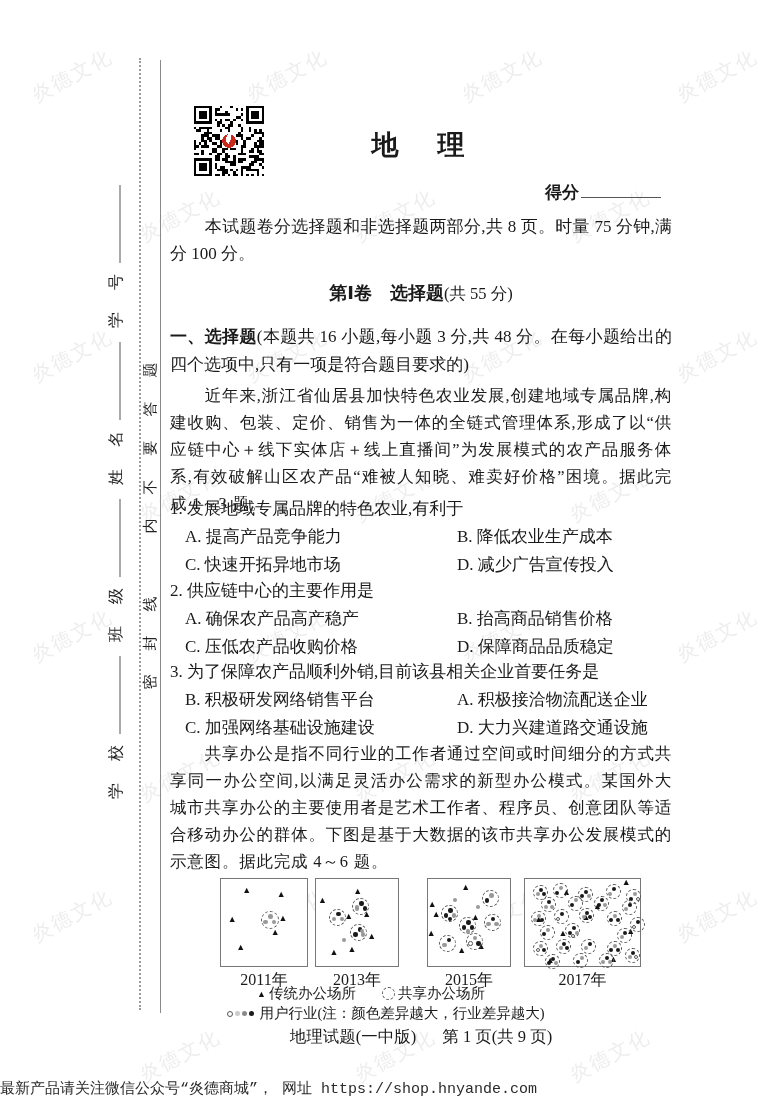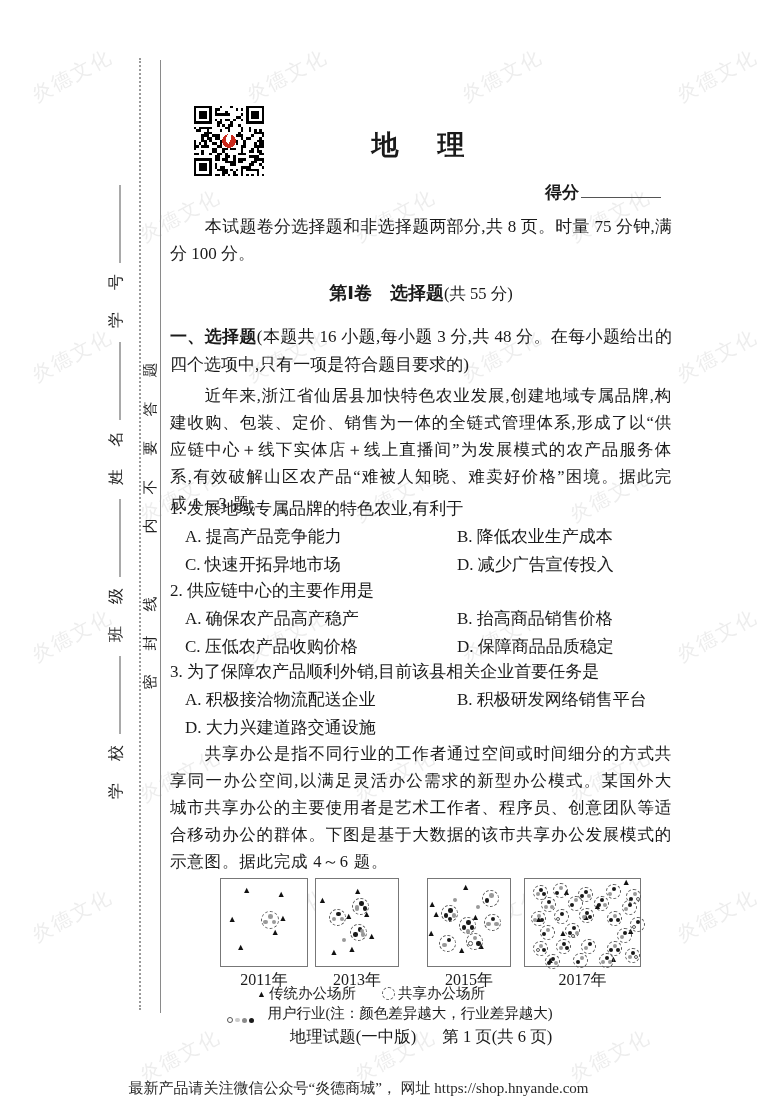--- a/index.html
+++ b/index.html
@@ -45,28 +45,28 @@
   
   .panel{position:absolute;border:1px solid #777;background:#fff;box-sizing:border-box;}
   .panel .tri{position:absolute;font-size:9px;color:#111;transform:translate(-50%,-50%);line-height:9px;}
   .circ{position:absolute;border:1px dashed #555;border-radius:50%;box-sizing:border-box;}
   .dot{position:absolute;border-radius:50%;}
   .yr{position:absolute;top:970px;text-align:center;font-size:16px;}
   .legend1{position:absolute;top:984px;left:257px;display:flex;align-items:center;gap:26px;font-size:14.5px;}
   .legend1 .item{display:flex;align-items:center;gap:3px;}
   .legend1 .tri-ic{font-size:9px;color:#111;}
   .circ-ic{display:inline-block;width:13px;height:13px;border:1px dashed #555;border-radius:50%;box-sizing:border-box;}
-  .legend2{position:absolute;top:1004px;left:227px;display:flex;align-items:flex-end;gap:12px;font-size:14.5px;}
+  .legend2{position:absolute;top:1004px;left:227px;display:flex;align-items:center;gap:4px;font-size:14.5px;}
   .legend2 .dots{display:flex;align-items:center;gap:2px;margin-right:2px;}
   .legend2 .dots i{display:inline-block;border-radius:50%;}
   
   .footer{position:absolute;top:1026px;left:170px;width:502px;text-align:center;font-size:16.5px;}
   .footer .gap{display:inline-block;width:26px;}
-  .promo{position:absolute;top:1079px;left:0;width:717px;text-align:center;font-size:15px;color:#2a2a2a;
-         font-family:Liberation Serif, serif;}
+  .promo{position:absolute;top:1079px;left:0;width:717px;text-align:left;font-size:15px;color:#2a2a2a;
+         font-family:Liberation Mono, monospace;}
 </style>
 </head>
 <body>
 
 <div class="page">
 
   <div class="wm" id="wm-layer">
       <span style="left: 28px; top: 62px;">炎德文化</span>
       <span style="left: 243px; top: 62px;">炎德文化</span>
       <span style="left: 458px; top: 62px;">炎德文化</span>
@@ -375,22 +375,23 @@
         <div class="q-opts">
           <div class="opt">A. 确保农产品高产稳产</div>
           <div class="opt">B. 抬高商品销售价格</div>
           <div class="opt">C. 压低农产品收购价格</div>
           <div class="opt">D. 保障商品品质稳定</div>
         </div>
       </div>
       <div class="q" style="top: 658px;">
         <div class="q-stem">3. 为了保障农产品顺利外销,目前该县相关企业首要任务是</div>
         <div class="q-opts">
+          <div class="opt">B. 积极研发网络销售平台</div>
           <div class="opt">A. 积极接洽物流配送企业</div>
-          <div class="opt">B. 积极研发网络销售平台</div>
+          <div class="opt">C. 加强网络基础设施建设</div>
           <div class="opt">D. 大力兴建道路交通设施</div>
         </div>
       </div>
     </div>
 
   <div id="figure-root">
       <div class="panel" style="left: 220px; top: 878px; width: 88px; height: 89px;">
         <span class="tri" style="left: 30%; top: 13%;">▲</span>
         <span class="tri" style="left: 70%; top: 17%;">▲</span>
         <span class="tri" style="left: 13%; top: 46%;">▲</span>
@@ -618,17 +619,17 @@
     <span class="dots">
       <i style="width:4px;height:4px;background:#fff;border:1px solid #555;"></i>
       <i style="width:4.5px;height:4.5px;background:#ccc;"></i>
       <i style="width:5px;height:5px;background:#8a8a8a;"></i>
       <i style="width:5px;height:5px;background:#1a1a1a;"></i>
     </span>
     <span>用户行业(注：颜色差异越大，行业差异越大)</span>
   </div>
 
   <div class="footer">
-    <span>地理试题(一中版)</span><span class="gap"></span><span>第 1 页(共 6 页)</span>
+    <span>地理试题(一中版)</span><span class="gap"></span><span>第 1 页(共 9 页)</span>
   </div>
   <div class="promo">最新产品请关注微信公众号“炎德商城”， 网址 https://shop.hnyande.com</div>
 
 </div>
 
 </body></html>

